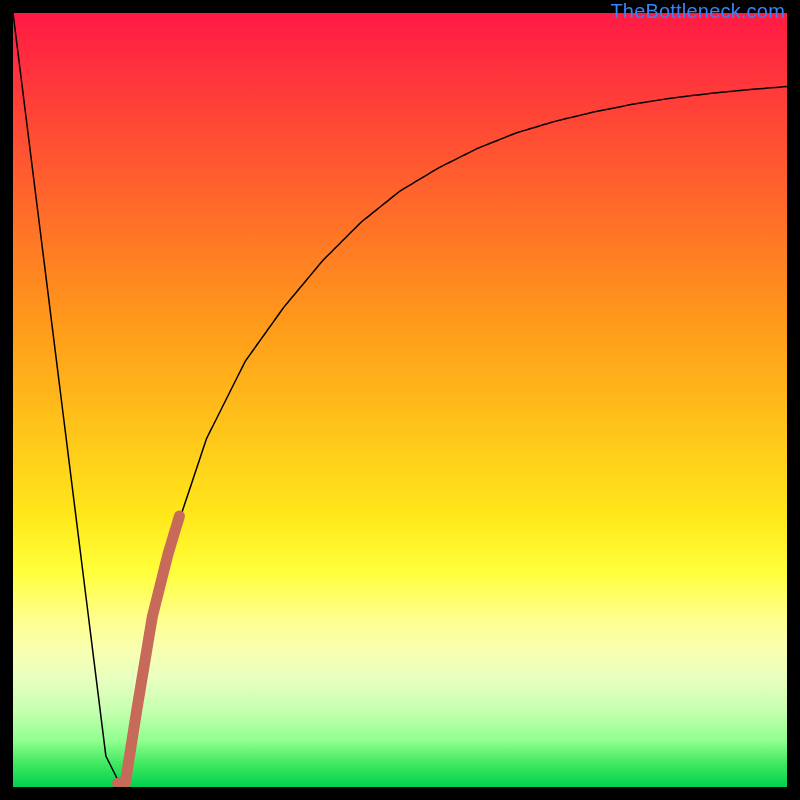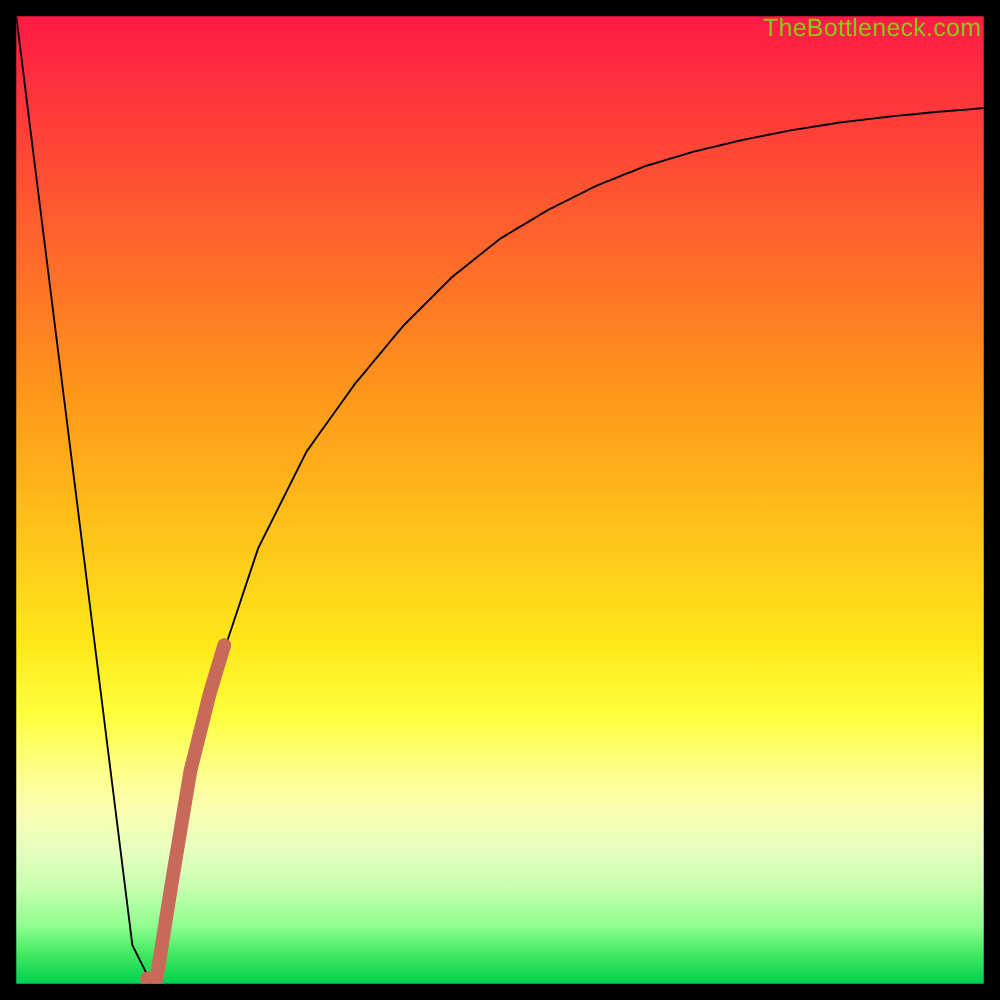--- a/index.html
+++ b/index.html
@@ -46,25 +46,24 @@
     position: absolute;
     left: 0; top: 0;
     width: 774px;
     height: 774px;
     pointer-events: none;
   }
   .watermark {
     position: absolute;
     top: 0px;
     right: 15px;
-    color: #84cc16;
+    color: #3b82f6;
     font-size: 20px;
     font-weight: 500;
     letter-spacing: 0.2px;
-    margin-top: 12px;
   }
 </style>
 </head>
 <body>
 
 <div class="frame">
   <div class="plot-area"></div>
   <svg class="curve-layer" viewBox="0 0 774 774" preserveAspectRatio="none">
     <g>
       <path id="main-curve" d="M0.00 0.00 L3.87 30.96 L7.74 61.92 L11.61 92.88 L15.48 123.84 L19.35 154.80 L23.22 185.76 L27.09 216.72 L30.96 247.68 L34.83 278.64 L38.70 309.60 L42.57 340.56 L46.44 371.52 L50.31 402.48 L54.18 433.44 L58.05 464.40 L61.92 495.36 L65.79 526.32 L69.66 557.28 L73.53 588.24 L77.40 619.20 L81.27 650.16 L85.14 681.12 L89.01 712.08 L92.88 743.04 L96.75 750.78 L100.62 758.52 L104.49 766.26 L108.36 774.00 L112.23 754.65 L116.10 735.30 L119.97 715.95 L123.84 696.60 L127.71 673.38 L131.58 650.16 L135.45 626.94 L139.32 603.72 L143.19 588.24 L147.06 572.76 L150.93 557.28 L154.80 541.80 L158.67 530.19 L162.54 518.58 L166.41 506.97 L170.28 495.36 L174.15 483.75 L178.02 472.14 L181.89 460.53 L185.76 448.92 L189.63 437.31 L193.50 425.70 L197.37 417.96 L201.24 410.22 L205.11 402.48 L208.98 394.74 L212.85 387.00 L216.72 379.26 L220.59 371.52 L224.46 363.78 L228.33 356.04 L232.20 348.30 L236.07 342.88 L239.94 337.46 L243.81 332.05 L247.68 326.63 L251.55 321.21 L255.42 315.79 L259.29 310.37 L263.16 304.96 L267.03 299.54 L270.90 294.12 L274.77 289.48 L278.64 284.83 L282.51 280.19 L286.38 275.54 L290.25 270.90 L294.12 266.26 L297.99 261.61 L301.86 256.97 L305.73 252.32 L309.60 247.68 L313.47 243.81 L317.34 239.94 L321.21 236.07 L325.08 232.20 L328.95 228.33 L332.82 224.46 L336.69 220.59 L340.56 216.72 L344.43 212.85 L348.30 208.98 L352.17 205.88 L356.04 202.79 L359.91 199.69 L363.78 196.60 L367.65 193.50 L371.52 190.40 L375.39 187.31 L379.26 184.21 L383.13 181.12 L387.00 178.02 L390.87 175.70 L394.74 173.38 L398.61 171.05 L402.48 168.73 L406.35 166.41 L410.22 164.09 L414.09 161.77 L417.96 159.44 L421.83 157.12 L425.70 154.80 L429.57 152.87 L433.44 150.93 L437.31 149.00 L441.18 147.06 L445.05 145.13 L448.92 143.19 L452.79 141.25 L456.66 139.32 L460.53 137.38 L464.40 135.45 L468.27 133.90 L472.14 132.35 L476.01 130.81 L479.88 129.26 L483.75 127.71 L487.62 126.16 L491.49 124.61 L495.36 123.07 L499.23 121.52 L503.10 119.97 L506.97 118.81 L510.84 117.65 L514.71 116.49 L518.58 115.33 L522.45 114.16 L526.32 113.00 L530.19 111.84 L534.06 110.68 L537.93 109.52 L541.80 108.36 L545.67 107.43 L549.54 106.50 L553.41 105.57 L557.28 104.64 L561.15 103.72 L565.02 102.79 L568.89 101.86 L572.76 100.93 L576.63 100.00 L580.50 99.07 L584.37 98.30 L588.24 97.52 L592.11 96.75 L595.98 95.98 L599.85 95.20 L603.72 94.43 L607.59 93.65 L611.46 92.88 L615.33 92.11 L619.20 91.33 L623.07 90.71 L626.94 90.09 L630.81 89.47 L634.68 88.86 L638.55 88.24 L642.42 87.62 L646.29 87.00 L650.16 86.38 L654.03 85.76 L657.90 85.14 L661.77 84.68 L665.64 84.21 L669.51 83.75 L673.38 83.28 L677.25 82.82 L681.12 82.35 L684.99 81.89 L688.86 81.42 L692.73 80.96 L696.60 80.50 L700.47 80.11 L704.34 79.72 L708.21 79.34 L712.08 78.95 L715.95 78.56 L719.82 78.17 L723.69 77.79 L727.56 77.40 L731.43 77.01 L735.30 76.63 L739.17 76.32 L743.04 76.01 L746.91 75.70 L750.78 75.39 L754.65 75.08 L758.52 74.77 L762.39 74.46 L766.26 74.15 L770.13 73.84 L774.00 73.53" fill="none" stroke="#000000" stroke-width="1.5"></path>

